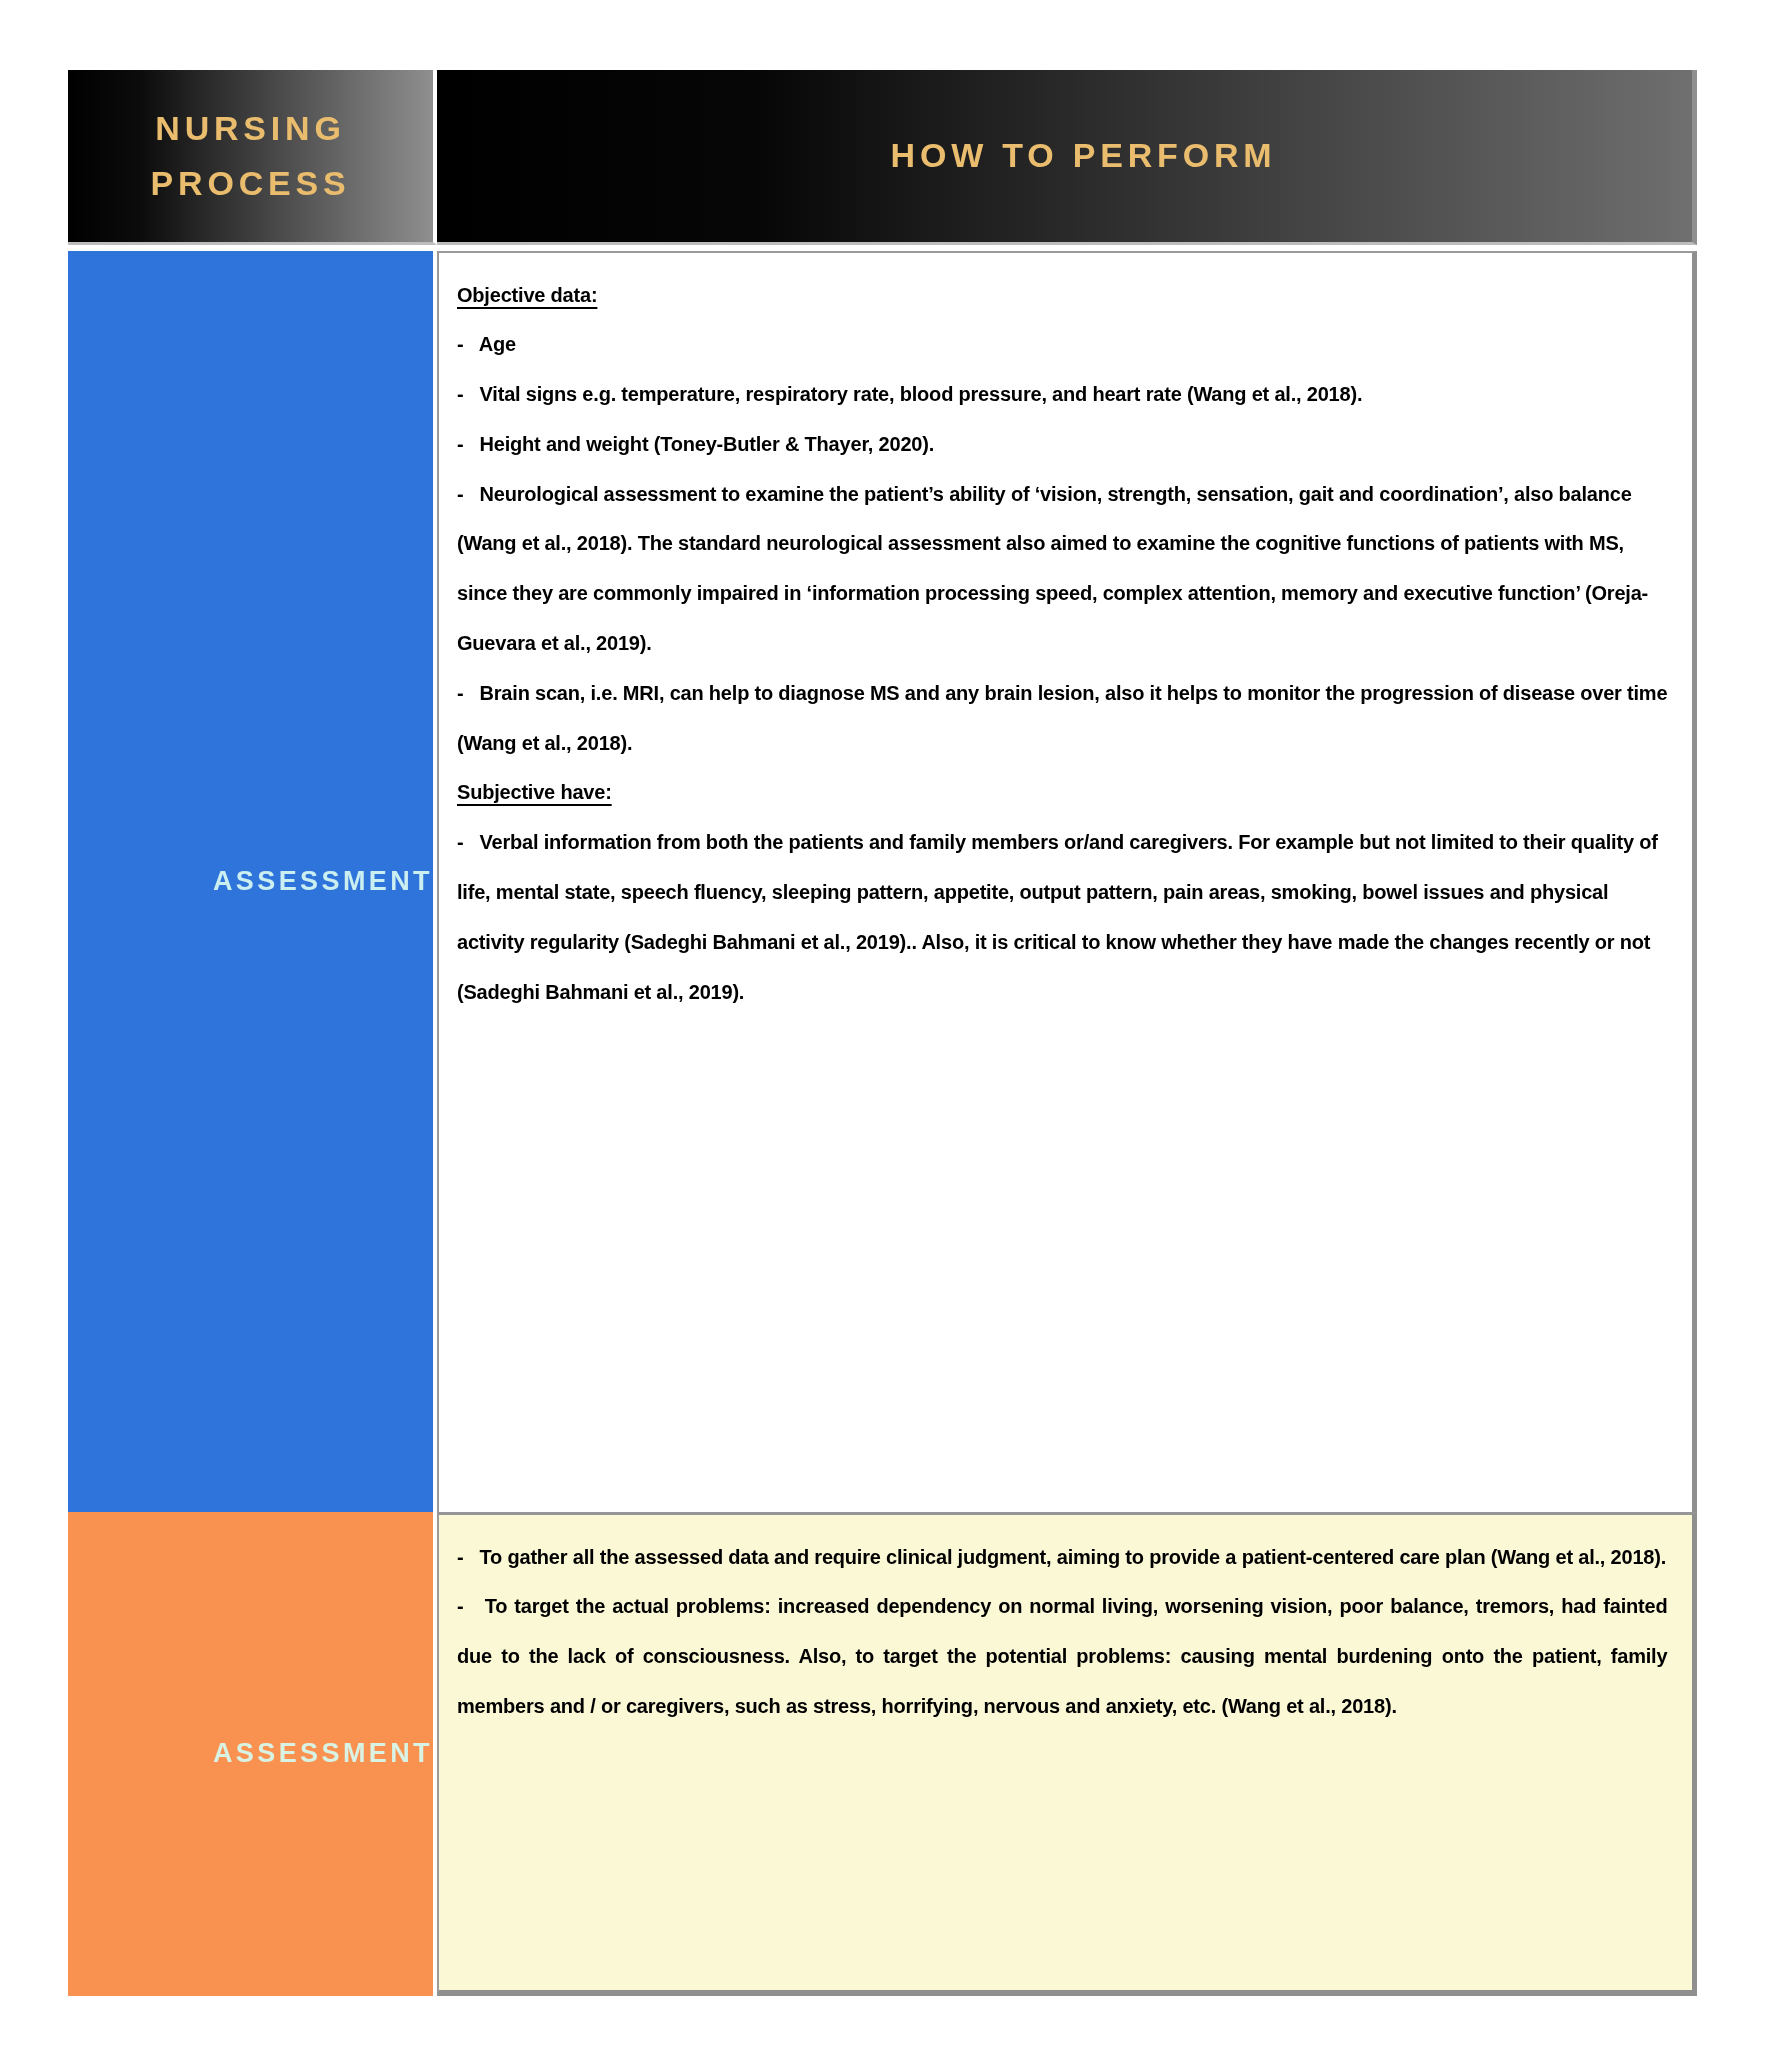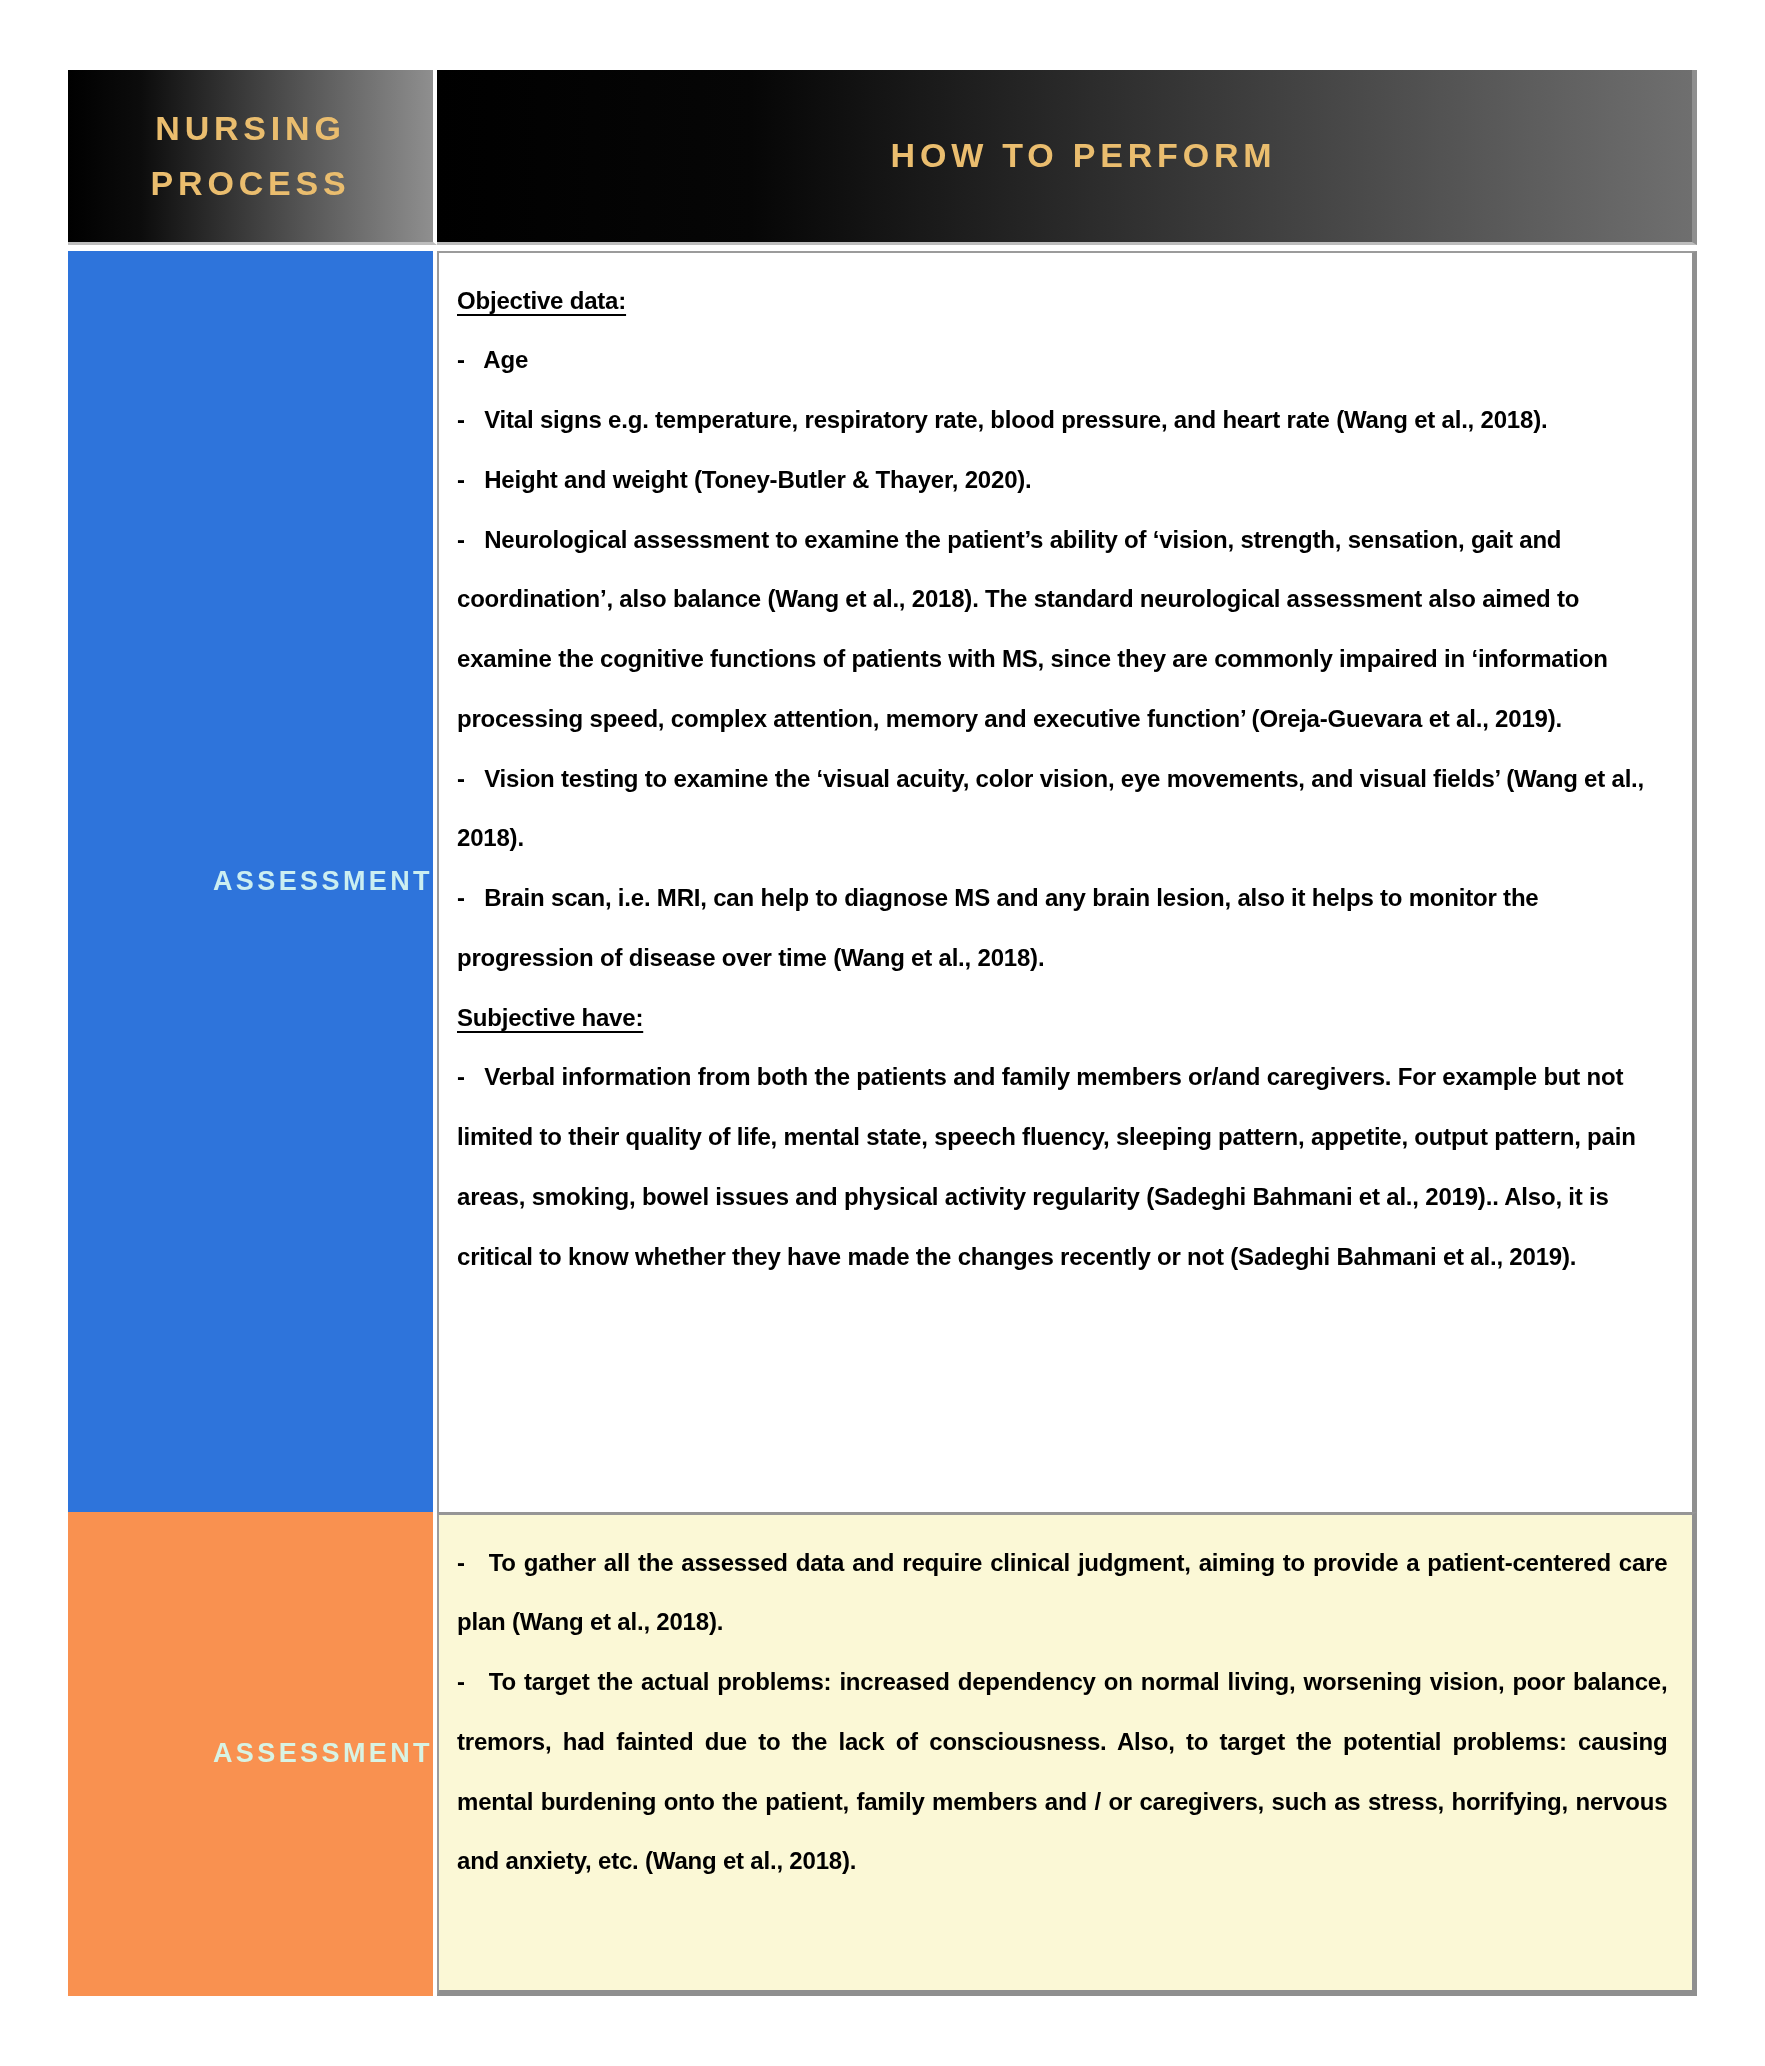--- a/index.html
+++ b/index.html
@@ -77,21 +77,21 @@
     background: #ffffff;
     border-top: 2.7px solid #9b9b9b;
   }
   .content-diagnosis {
     background: var(--yellow, #FBF8D6);
     border-top: 3.4px solid #969696;
     border-bottom: 6.1px solid #8f8f8f;
   }
   .para {
     margin: 0;
-    font-size: 24px;
+    font-size: 20px;
     line-height: 2.49;
     letter-spacing: -0.2px;
     text-align: left;
   }
   .content-diagnosis .para { text-align: justify; }
   .para.underline {
     text-decoration: underline;
     text-decoration-thickness: 2px;
     text-underline-offset: 4.8px;
   }
@@ -114,21 +114,20 @@
 
   <div class="cell label-cell label-assessment">
         <span class="label-text">ASSESSMENT</span>
       </div>
       <div class="cell content-cell content-assessment">
         <p class="para underline">Objective data:</p>
         <p class="para bullet">-&nbsp;&nbsp; Age</p>
         <p class="para bullet">-&nbsp;&nbsp; Vital signs e.g. temperature, respiratory rate, blood pressure, and heart rate (Wang et al., 2018).</p>
         <p class="para bullet">-&nbsp;&nbsp; Height and weight (Toney-Butler &amp; Thayer, 2020).</p>
         <p class="para bullet">-&nbsp;&nbsp; Neurological assessment to examine the patient’s ability of ‘vision, strength, sensation, gait and coordination’, also balance (Wang et al., 2018). The standard neurological assessment also aimed to examine the cognitive functions of patients with MS, since they are commonly impaired in ‘information processing speed, complex attention, memory and executive function’ (Oreja-Guevara et al., 2019).</p>
-        <p class="para bullet">-&nbsp;&nbsp; Vision testing to examine the ‘visual acuity, color vision, eye movements, and visual fields’ (Wang et al., 2018).</p>
         <p class="para bullet">-&nbsp;&nbsp; Brain scan, i.e. MRI, can help to diagnose MS and any brain lesion, also it helps to monitor the progression of disease over time (Wang et al., 2018).</p>
         <p class="para underline">Subjective have:</p>
         <p class="para bullet">-&nbsp;&nbsp; Verbal information from both the patients and family members or/and caregivers. For example but not limited to their quality of life, mental state, speech fluency, sleeping pattern, appetite, output pattern, pain areas, smoking, bowel issues and physical activity regularity (Sadeghi Bahmani et al., 2019).. Also, it is critical to know whether they have made the changes recently or not (Sadeghi Bahmani et al., 2019).</p>
       </div>
       <div class="cell label-cell label-diagnosis">
         <span class="label-text">ASSESSMENT</span>
       </div>
       <div class="cell content-cell content-diagnosis">
         <p class="para bullet">-&nbsp;&nbsp; To gather all the assessed data and require clinical judgment, aiming to provide a patient-centered care plan (Wang et al., 2018).</p>
         <p class="para bullet">-&nbsp;&nbsp; To target the actual problems: increased dependency on normal living, worsening vision, poor balance, tremors, had fainted due to the lack of consciousness. Also, to target the potential problems: causing mental burdening onto the patient, family members and / or caregivers, such as stress, horrifying, nervous and anxiety, etc. (Wang et al., 2018).</p>

